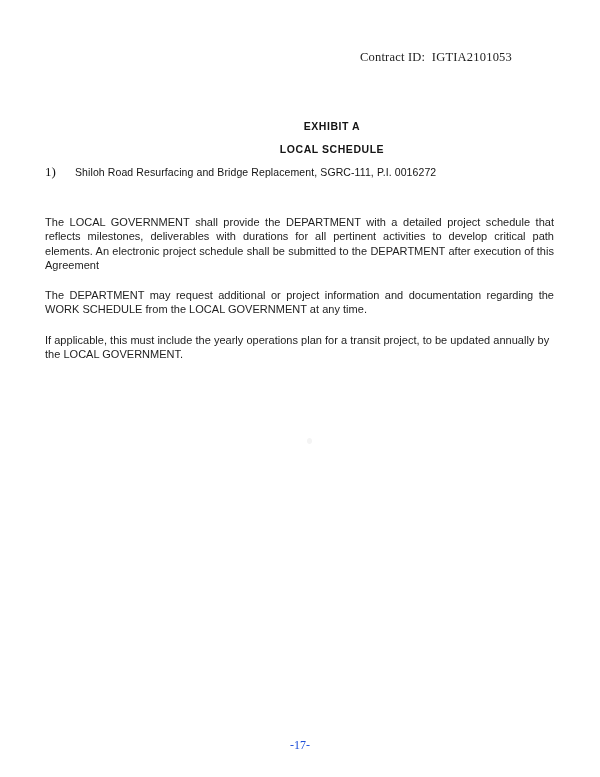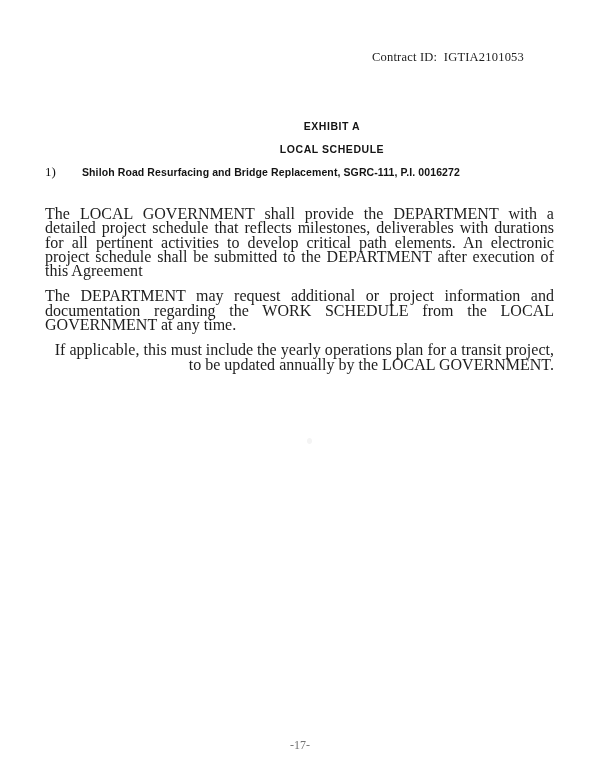--- a/index.html
+++ b/index.html
@@ -23,21 +23,20 @@
     position: absolute;
     top: 50px;
     left: 0;
     width: 512px;
     text-align: right;
     font-family: "Liberation Serif", serif;
     font-size: 12.5px;
     letter-spacing: 0.2px;
     color: #222222;
     white-space: pre;
-    padding-left: 12px;
   }
 
   
   .doc-heading {
     position: absolute;
     left: 0;
     width: 600px;
     text-align: center;
     font-weight: bold;
     font-size: 10.5px;
@@ -59,43 +58,41 @@
   }
   .project-number {
     display: inline-block;
     width: 30px;
     font-family: "Liberation Serif", serif;
     font-size: 13px;
     font-weight: normal;
     vertical-align: baseline;
   }
   .project-title {
-    font-weight: bold;
+    font-weight: normal;
     letter-spacing: 0.1px;
-    margin-left: 7px;
   }
 
   
   .body-block {
     position: absolute;
     top: 199px;
     left: 45px;
     width: 509px;
   }
   .para {
-    font-size: 16px;
+    font-size: 11px;
     line-height: 14.3px;
     text-align: justify;
     color: #1d1d1d;
-    margin: 8px 0 11px 0;
+    margin: 16px 0 11px 0;
     letter-spacing: 0.02px;
-    font-family: Liberation Serif, serif;
   }
   .para:last-child { margin-bottom: 0; }
-  .para-nojustify { text-align: right; }
+  .para-nojustify { text-align: left; }
 
   
   .scan-speck {
     position: absolute;
     top: 438px;
     left: 307px;
     width: 5px;
     height: 6px;
     border-radius: 50%;
     background: #f4f4f4;
@@ -103,21 +100,21 @@
 
   
   .page-number {
     position: absolute;
     top: 738px;
     left: 0;
     width: 600px;
     text-align: center;
     font-family: "Liberation Serif", serif;
     font-size: 12px;
-    color: #737373;
+    color: #1d4ed8;
   }
 </style>
 </head>
 <body>
 
 <div class="page">
 
   <div class="contract-header">Contract ID:  IGTIA2101053</div>
 
   <div class="doc-heading heading-exhibit">EXHIBIT A</div>

